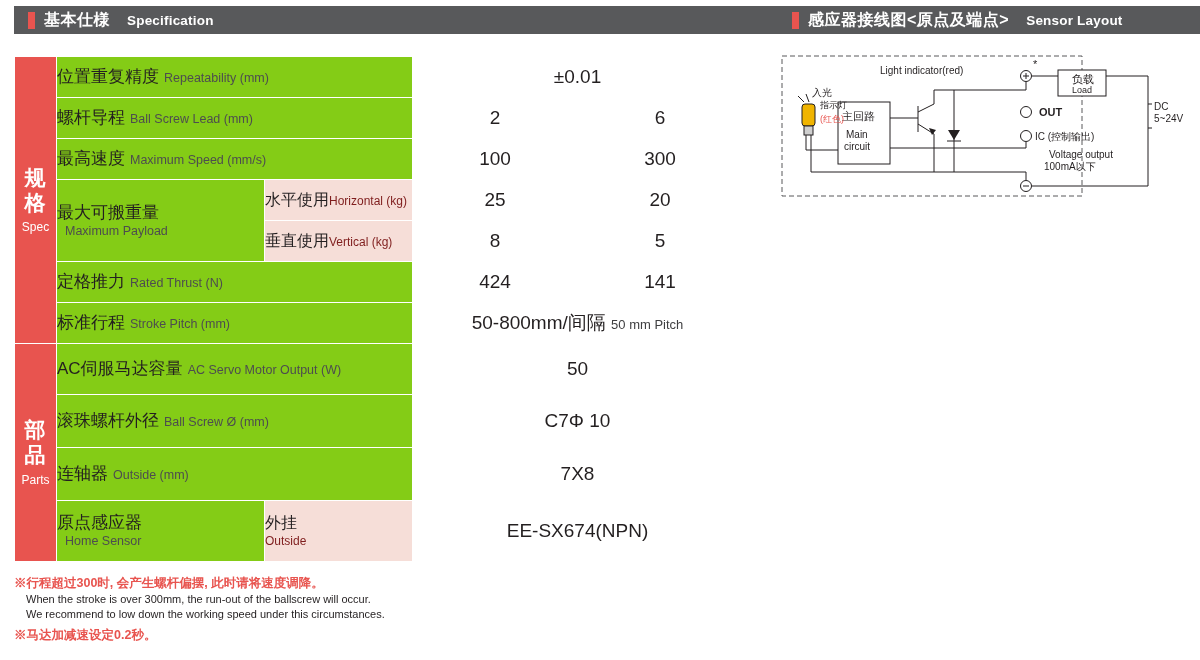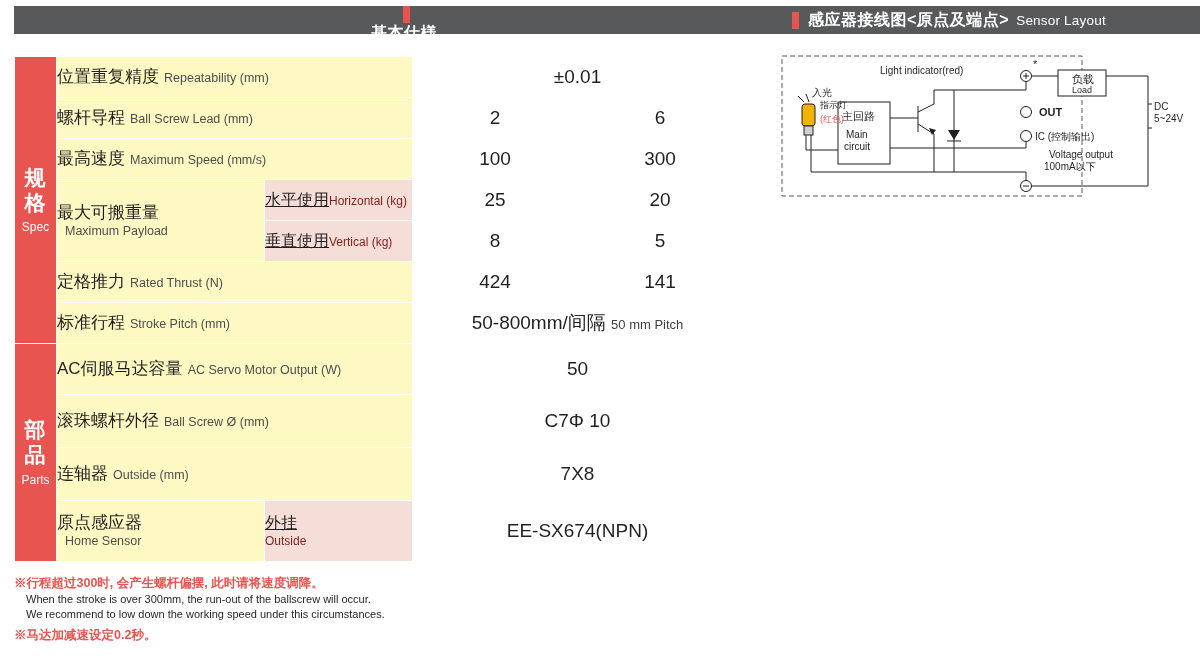--- a/index.html
+++ b/index.html
@@ -37,25 +37,25 @@
     margin-right: 9px;
     flex: 0 0 auto;
   }
   .sec-header .cn {
     font-size: 16px;
     font-weight: bold;
     letter-spacing: .5px;
   }
   .sec-header .en {
     font-size: 13.5px;
-    font-weight: normal;
-    margin-left: 7px;
+    font-weight: bold;
+    margin-left: 17px;
     letter-spacing: .2px;
   }
-  #spec-header { left: 14px; top: 6px; width: 780px; flex-direction: column; }
+  #spec-header { left: 14px; top: 6px; width: 780px; }
   #sensor-header { left: 778px; top: 6px; width: 424px; }
 
   
   .spec-wrap {
     position: absolute;
     left: 14px;
     top: 56px;
     width: 728px;
   }
   table.spec {
@@ -79,41 +79,41 @@
     font-weight: bold;
     line-height: 1.18;
     letter-spacing: 1px;
   }
   .sideband .sb-en {
     font-size: 12px;
     margin-top: 5px;
     font-weight: normal;
   }
   .lbl {
-    background: #fef9c3;
+    background: #84cc16;
     padding: 6px 0 6px 14px;
     line-height: 1.25;
   }
   .lbl .cn {
     font-size: 17px;
     color: #231f20;
   }
   .lbl .en {
     font-size: 12.5px;
     color: #4d4d4f;
     margin-left: 5px;
   }
   .lbl.stack .cn { display: block; }
   .lbl.stack .en { display: block; margin-left: 8px; margin-top: 1px; }
   .sub {
     background: #f6ded8;
     padding: 6px 0 6px 12px;
     line-height: 1.25;
   }
-  .sub .cn { font-size: 16px; text-decoration: underline; }
+  .sub .cn { font-size: 16px; }
   .sub .en { font-size: 12px; color: #7f1d1d; }
   .sub.stack .cn { display: block; }
   .sub.stack .en { display: block; margin-top: 1px; }
   .val {
     background: #ffffff;
     text-align: center;
     font-size: 19px;
     color: #231f20;
   }
   .val .small {

